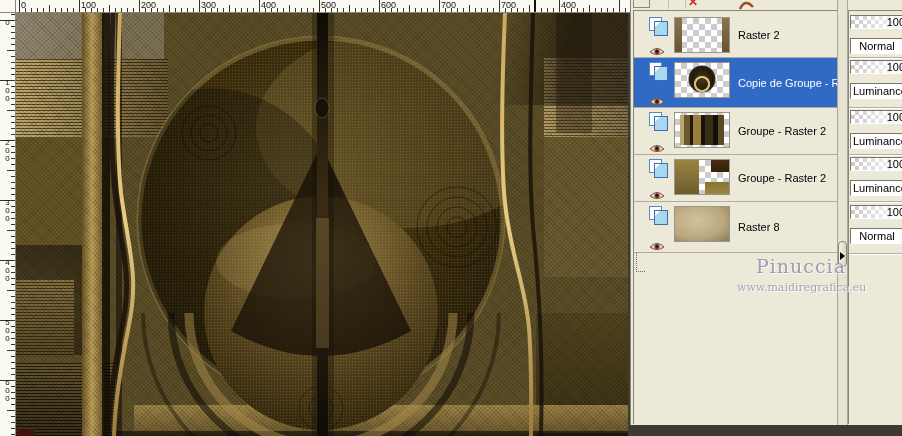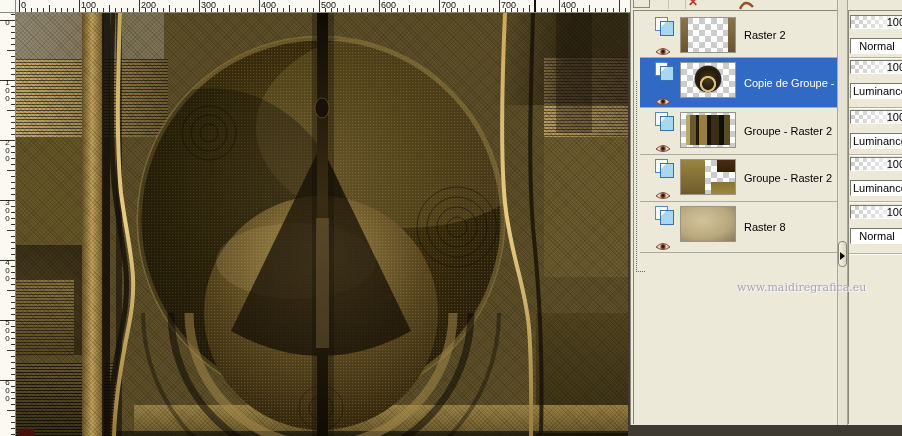--- a/index.html
+++ b/index.html
@@ -66,21 +66,21 @@
   #palette{left:630px;top:0;width:272px;height:425px;background:var(--beige,#ece9d8);
     border-left:1px solid var(--panel-border,#8a8678);box-sizing:border-box;}
   #bottom-strip{left:630px;top:425px;width:272px;height:11px;background:var(--strip-bottom,#3f3a31);}
   .tb-btn{left:2px;top:-7px;width:17px;height:15px;background:#ece9d8;border:1px solid #8a8678;box-sizing:border-box;}
   .tb-sep{top:0;width:1px;height:9px;background:#c6c2b2;}
   .tb-x{left:57px;top:-4px;font:bold 12px/12px "Liberation Sans",sans-serif;color:#c23328;}
   .tb-swirl{left:108px;top:0px;}
 
   #layers-list{left:2px;top:10px;width:204px;height:414px;background:var(--beige,#ece9d8);
     border-top:1px solid #8a8678;border-left:1px solid #8a8678;box-sizing:border-box;overflow:hidden;}
-  .lrow{position:absolute;left:6px;width:100%;border-bottom:1px solid #b0ac9c;box-sizing:border-box;background:var(--beige,#ece9d8);}
+  .lrow{position:absolute;left:0;width:100%;border-bottom:1px solid #b0ac9c;box-sizing:border-box;background:var(--beige,#ece9d8);}
   .lrow.sel{background:var(--selection,#316ac5);}
   .pages{position:absolute;left:15px;top:4px;width:20px;height:19px;}
   .pg-back{position:absolute;left:0;top:0;width:11px;height:12px;background:#fff;border:1px solid #5588c8;}
   .pg-front{position:absolute;left:5px;top:4px;width:12px;height:13px;background:#a8d8f0;border:1px solid #3a70b0;}
   .pg-front::before{content:"";position:absolute;left:0;top:0;border-top:5px solid #fff;border-right:5px solid transparent;}
   .eye{position:absolute;left:15px;bottom:3px;width:16px;height:11px;}
   .thumb{position:absolute;left:40px;top:4px;width:56px;height:36px;border:1px solid #9a958a;box-sizing:border-box;
     background-color:#fff;
     background-image:linear-gradient(45deg,#ccc 25%,transparent 25% 75%,#ccc 75%),
                      linear-gradient(45deg,#ccc 25%,transparent 25% 75%,#ccc 75%);
@@ -371,16 +371,17 @@
 
     <div class="opbar" style="top:146px">100</div>
     <div class="blend" style="top:169px">Luminance (H</div>
     <div class="bp-sep" style="top:190px"></div>
 
     <div class="opbar" style="top:194px">100</div>
     <div class="blend centered" style="top:217px">Normal</div>
     <div class="bp-sep" style="top:242px"></div>
   </div>
 
+  <div class="abs" id="wm-title">Pinuccia</div>
   <div class="abs" id="wm-url">www.maidiregrafica.eu</div>
 </div>
 
 <div class="abs" id="bottom-strip"></div>
 
 </body></html>

